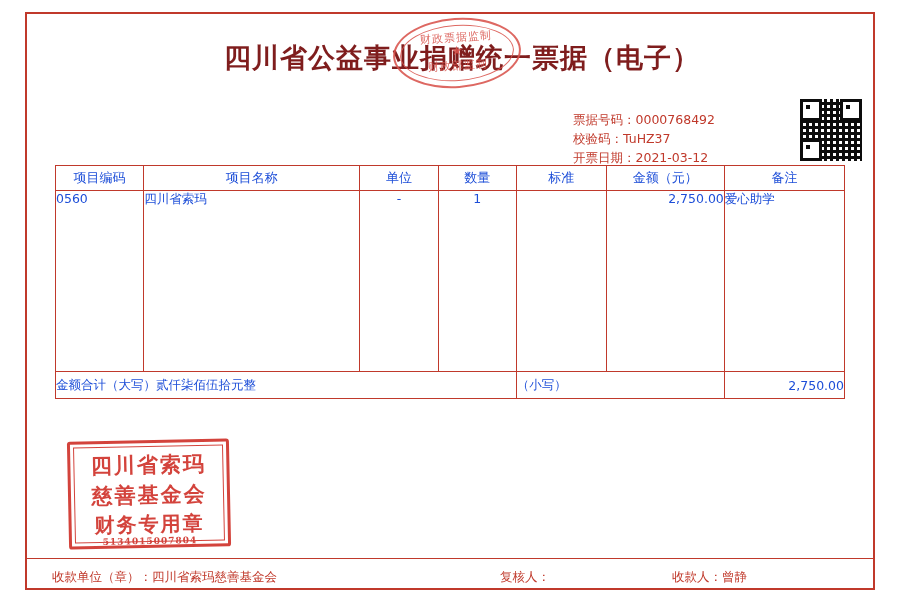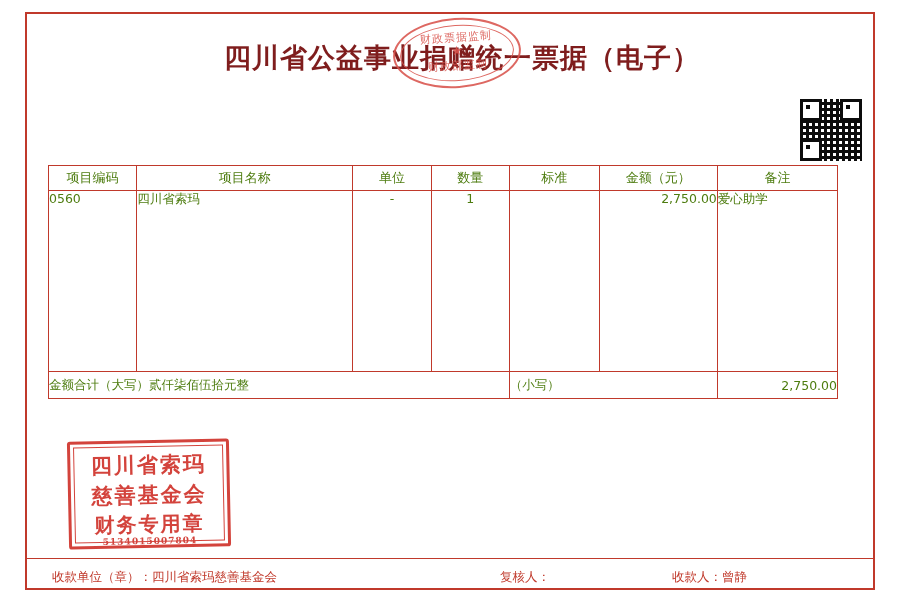--- a/index.html
+++ b/index.html
@@ -143,26 +143,26 @@
     width: 4px; height: 4px;
     background: #000;
   }
   .qr .c1 { left: 0; top: 0; }
   .qr .c2 { right: 0; top: 0; }
   .qr .c3 { left: 0; bottom: 0; }
 
   
   table.items {
     position: absolute;
-    left: 48px;
+    left: 55px;
     top: 165px;
     width: 790px;
     border-collapse: collapse;
     font-family: "DejaVu Sans", sans-serif;
-    color: #4d7c0f;
+    color: #1d4ed8;
     border-radius: 14px;
   }
   table.items th, table.items td {
     border: 1px solid #c0392b;
     font-weight: normal;
     font-size: 12.5px;
     padding: 0;
   }
   table.items thead th {
     height: 24px;
@@ -263,20 +263,25 @@
   <div class="title">四川省公益事业捐赠统一票据（电子）</div>
 
   <div class="oval-seal">
     <div class="inner"></div>
     <div class="line1">财政票据监制</div>
     <div class="star">★</div>
     <div class="line2">财政部监制</div>
   </div>
 
 
+  <div class="meta-right">
+    <div class="meta-row">票据号码：0000768492</div>
+    <div class="meta-row">校验码：TuHZ37</div>
+    <div class="meta-row">开票日期：2021-03-12</div>
+  </div>
 
   <div class="qr">
     <div class="corner c1">
         <i></i>
       </div>
     <div class="corner c2">
         <i></i>
       </div>
     <div class="corner c3">
         <i></i>

